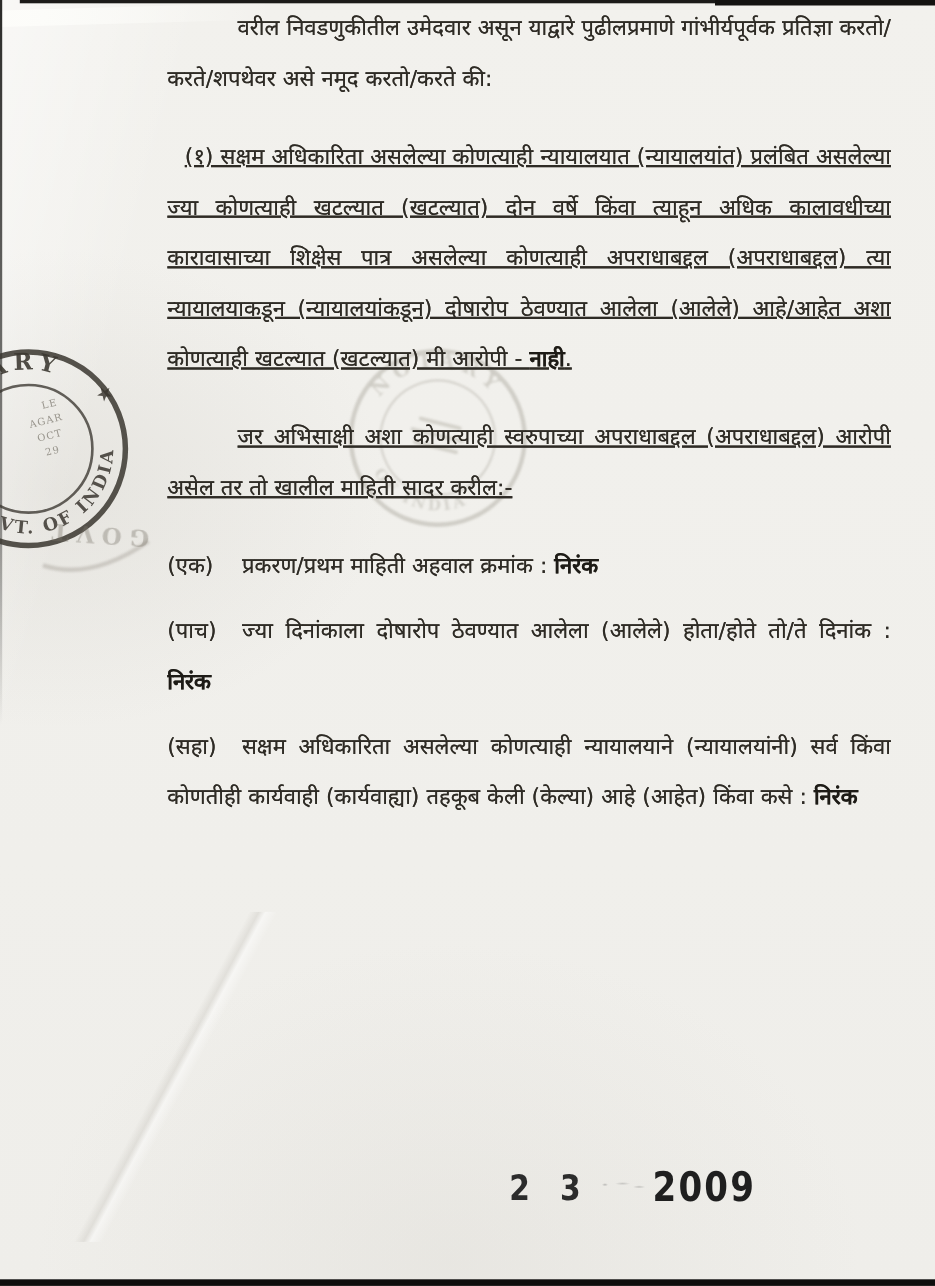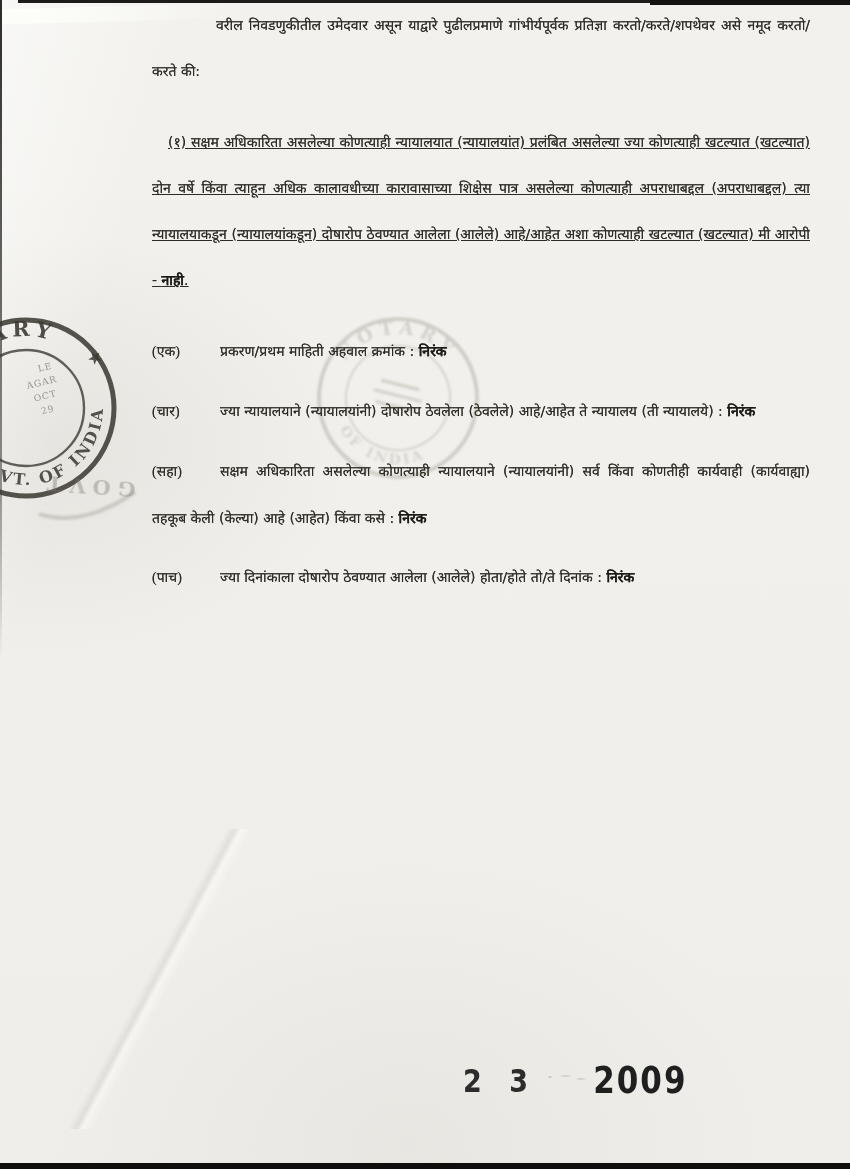--- a/index.html
+++ b/index.html
@@ -27,31 +27,31 @@
                 transform:rotate(-1.6deg); opacity:.9;
                 background:linear-gradient(to right, #fdfdfa 10%, rgba(253,253,250,0)); }
   .crease { position:absolute; left:-40px; bottom:40px; width:420px; height:300px; pointer-events:none;
                 background:linear-gradient(118deg, transparent 46%, rgba(198,195,188,.35) 47.5%, rgba(255,255,255,.45) 48.6%, transparent 50.5%); }
   
   .content {
     position:absolute; left:152px; top:2px; width:658px; height:1050px;
     overflow:hidden; z-index:2;
   }
   .para {
-    margin:0; font-size:14px; line-height:46px; color:#2e2b25;
+    margin:0; font-size:20px; line-height:46px; color:#2e2b25;
     text-align:justify; text-shadow:0 0 .35px rgba(44,40,33,.75);
   }
   .clause { margin-top:25px;text-decoration:underline; }
   .item   { margin-top:13px; }
   .first-item { margin-top:25px; }
   .ind-lg { text-indent:64px; }
   .ind-md { text-indent:30px; }
   .ind-sm { text-indent:16px; }
   .bold  { font-weight:bold; color:#1d1b16; }
-  .label { display:inline-block; min-width:68px; text-indent:0;font-family:Liberation Serif, serif; }
+  .label { display:inline-block; min-width:68px; text-indent:0; }
   
   .stamp-left { position:absolute; left:-84px; top:298px; z-index:1; filter:blur(.4px); }
   .ring-text  { font-family:"DejaVu Serif", serif; font-weight:bold; fill:#3a362f; }
   .inner-faint text { font-family:"DejaVu Serif", serif; font-size:9px; fill:#837f76; opacity:.8; letter-spacing:1px; }
   
   .stamp-center { position:absolute; left:303px; top:303px; z-index:1; filter:blur(1.1px); opacity:.75; }
   .faint-ring-text { font-family:"DejaVu Serif", serif; font-weight:bold; fill:#a19d92; }
   
   .ghost-text { position:absolute; left:40px; top:474px; z-index:1;
      font-family:"DejaVu Serif", serif; font-weight:bold; font-size:21px; letter-spacing:7px;
@@ -126,24 +126,24 @@
   </svg>
 
   <div class="ghost-text">GOVT</div>
   <svg class="ghost-arc" width="110" height="45" viewBox="0 0 110 45">
     <path d="M 6 32 Q 50 46 102 10" fill="none" stroke="rgba(128,122,110,.28)" stroke-width="4"></path>
   </svg>
 
   <div class="content">
       <p class="para intro ind-lg"><span>वरील निवडणुकीतील उमेदवार असून याद्वारे पुढीलप्रमाणे गांभीर्यपूर्वक प्रतिज्ञा करतो/करते/शपथेवर असे नमूद करतो/करते की:</span></p>
       <p class="para clause ind-sm"><span>(१) सक्षम अधिकारिता असलेल्या कोणत्याही न्यायालयात (न्यायालयांत) प्रलंबित असलेल्या ज्या कोणत्याही खटल्यात (खटल्यात) दोन वर्षे किंवा त्याहून अधिक कालावधीच्या कारावासाच्या शिक्षेस पात्र असलेल्या कोणत्याही अपराधाबद्दल (अपराधाबद्दल) त्या न्यायालयाकडून (न्यायालयांकडून) दोषारोप ठेवण्यात आलेला (आलेले) आहे/आहेत अशा कोणत्याही खटल्यात (खटल्यात) मी आरोपी - </span><span class="bold">नाही</span><span>.</span></p>
+      <p class="para clause ind-lg"><span>जर अभिसाक्षी अशा कोणत्याही स्वरुपाच्या अपराधाबद्दल (अपराधाबद्दल) आरोपी असेल तर तो खालील माहिती सादर करील:-</span></p>
       <p class="para item first-item"><span class="label">(एक)</span><span>प्रकरण/प्रथम माहिती अहवाल क्रमांक : </span><span class="bold">निरंक</span></p>
-      <p class="para item"><span class="label">(चार)</span><span>ज्या न्यायालयाने (न्यायालयांनी) दोषारोप ठेवलेला (ठेवलेले) आहे/आहेत ते न्यायालय (ती न्यायालये) : </span><span class="bold">निरंक</span></p>
+      <p class="para item"><span class="label">(पाच)</span><span>ज्या दिनांकाला दोषारोप ठेवण्यात आलेला (आलेले) होता/होते तो/ते दिनांक : </span><span class="bold">निरंक</span></p>
       <p class="para item"><span class="label">(सहा)</span><span>सक्षम अधिकारिता असलेल्या कोणत्याही न्यायालयाने (न्यायालयांनी) सर्व किंवा कोणतीही कार्यवाही (कार्यवाह्या) तहकूब केली (केल्या) आहे (आहेत) किंवा कसे : </span><span class="bold">निरंक</span></p>
-      <p class="para item"><span class="label">(पाच)</span><span>ज्या दिनांकाला दोषारोप ठेवण्यात आलेला (आलेले) होता/होते तो/ते दिनांक : </span><span class="bold">निरंक</span></p>
       <p class="para clause ind-md"></p>
     </div>
 
   <div class="date-stamp">
     <span class="ds-day">2 3</span>
     <span class="ds-month"></span>
     <span class="ds-year">2009</span>
   </div>
 
 </div>

